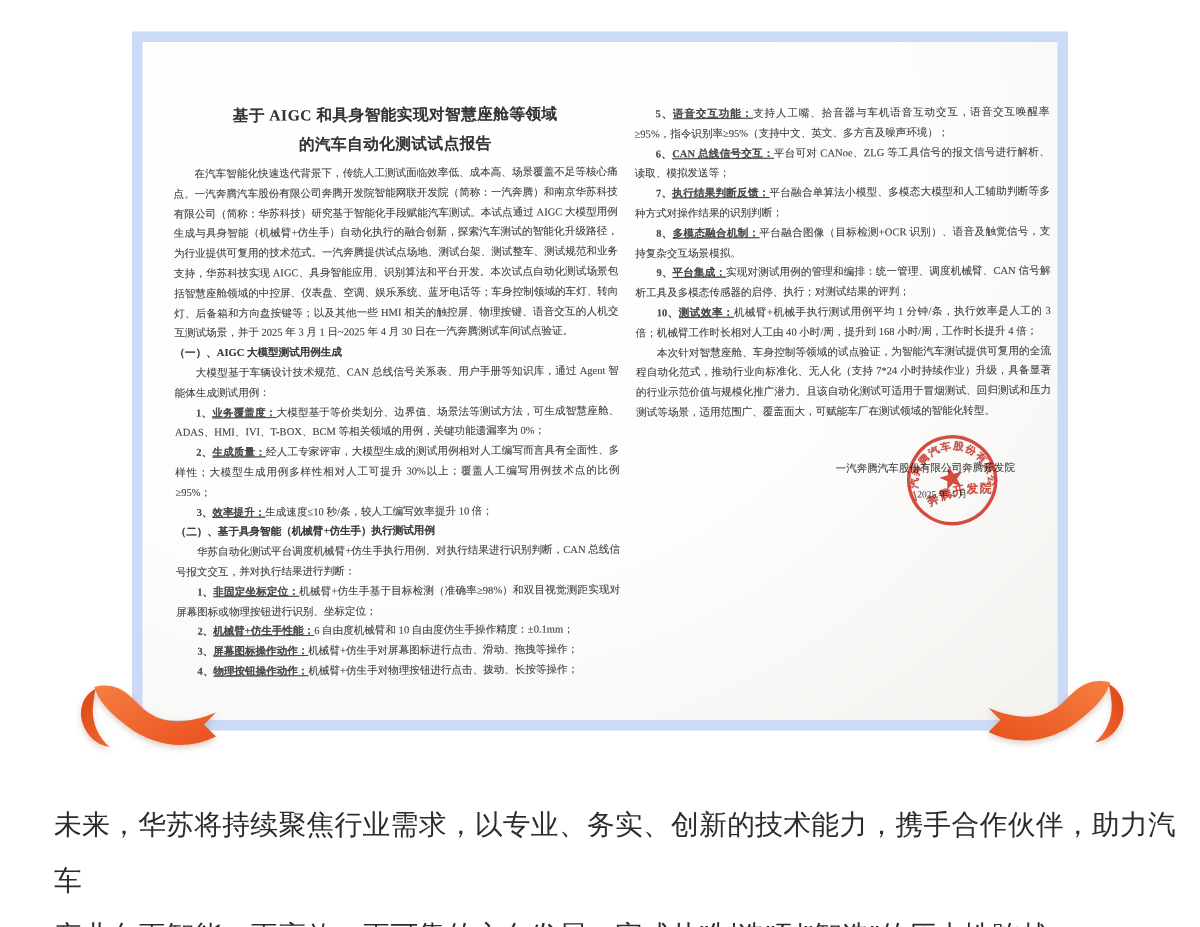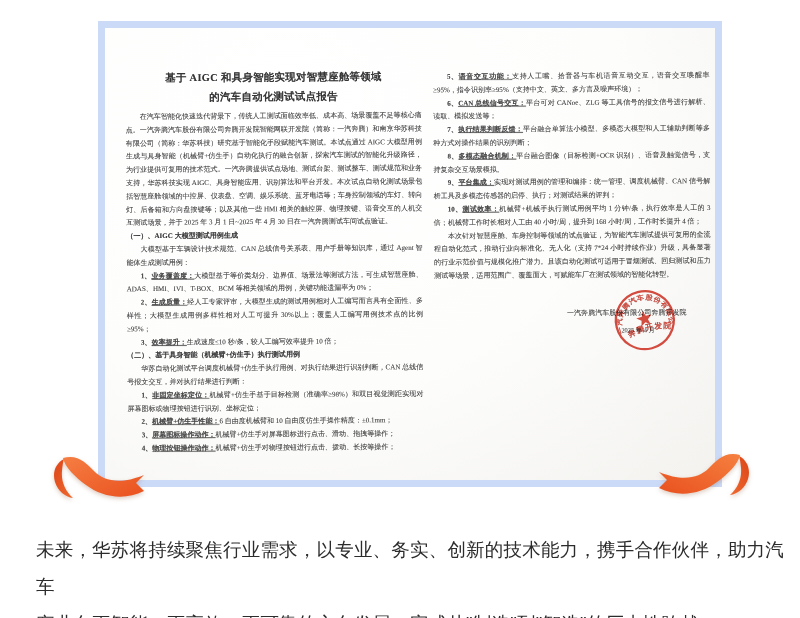--- a/index.html
+++ b/index.html
@@ -1,20 +1,20 @@
 <!DOCTYPE html>
 <html><head>
 <meta charset="utf-8">
 <style>
   html,body{margin:0;padding:0;}
   body{width:800px;height:618px;position:relative;background:#ffffff;overflow:hidden;
        font-family:"Liberation Sans",sans-serif;}
 
   
-  .photo-frame{position:absolute;left:98px;top:21px;width:610px;height:452px;
+  .photo-frame{position:absolute;left:88px;top:21px;width:610px;height:452px;
     border:7px solid #cbdaf7;
     background:radial-gradient(ellipse at 30% 18%,#ffffff 0%,#fdfdfc 55%,#f3f2ef 100%);
     overflow:hidden;}
   .paper-inner{position:absolute;left:0;top:0;width:912px;height:676px;
     transform:rotate(-0.35deg) scale(0.67);transform-origin:0 0;}
 
   .doc{font-family:"Liberation Serif",serif;color:#4a4a4a;font-size:10.5px;
     line-height:19.8px;text-align:justify;text-shadow:0 0 .5px rgba(60,60,60,.45);}
   .doc p{margin:0;text-indent:2em;}
   .doc p.head{font-weight:bold;text-indent:0;color:#3c3c3c;}

